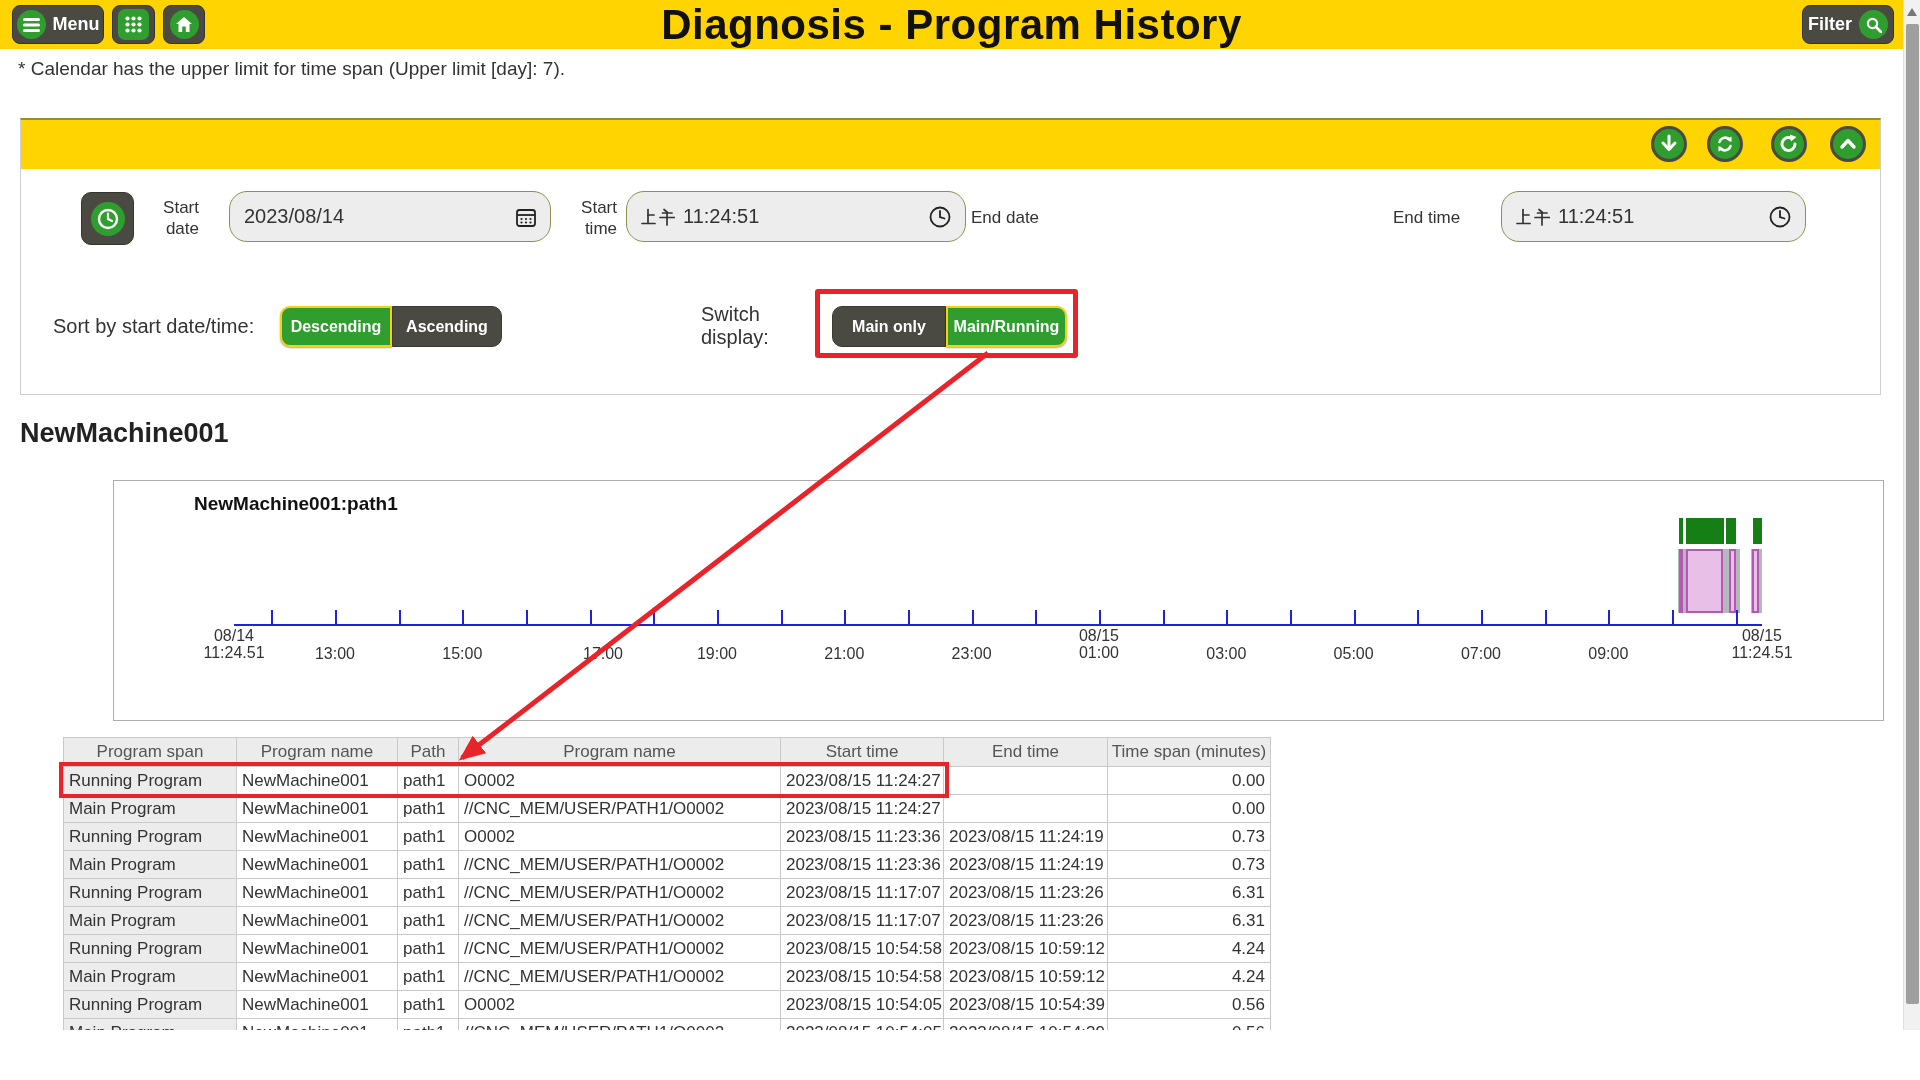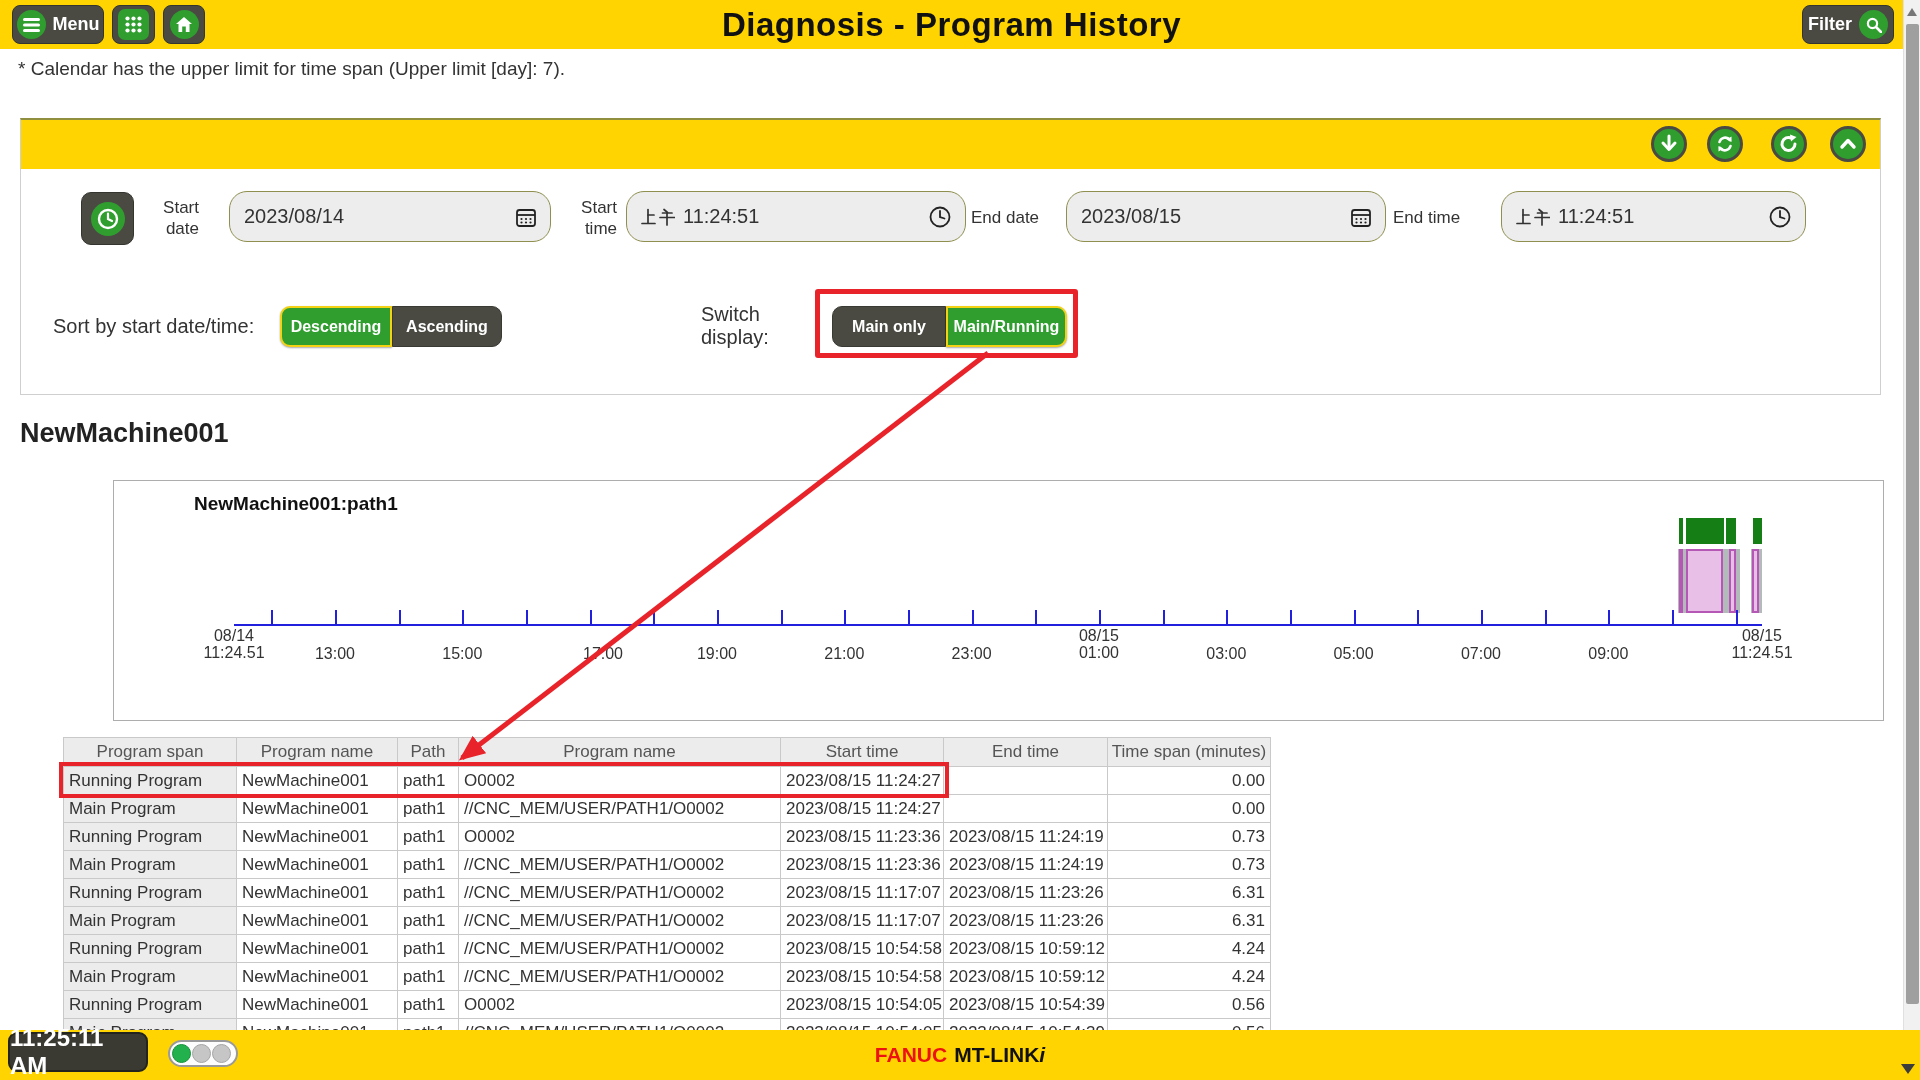--- a/index.html
+++ b/index.html
@@ -14,21 +14,21 @@
   header{position:absolute;left:0;top:0;width:1903px;height:49px;background:var(--yellow);}
   .hbtn{position:absolute;top:5px;height:39px;background:var(--dark);border:1px solid #35352f;border-radius:8px;
         display:flex;align-items:center;justify-content:center;gap:7px;color:#fff;font-weight:bold;font-size:18px;cursor:pointer;}
   .menu-btn{left:12px;width:92px;}
   .grid-btn{left:112px;width:43px;}
   .home-btn{left:163px;width:42px;}
   .filter-btn{left:1802px;width:92px;}
   .gcirc{width:29px;height:29px;border-radius:50%;background:var(--green);display:flex;align-items:center;justify-content:center;flex:0 0 auto;}
   .gsquare{width:31px;height:31px;border-radius:7px;background:var(--green);display:flex;align-items:center;justify-content:center;}
   h1{position:absolute;left:0;top:0;width:1903px;height:49px;line-height:49px;text-align:center;
-     font-size:33px;font-weight:bold;color:#111;letter-spacing:.5px;}
+     font-size:42px;font-weight:bold;color:#111;letter-spacing:.5px;}
 
   .note{position:absolute;left:18px;top:58px;font-size:19px;color:#333;}
 
   
   .filter-panel{position:absolute;left:20px;top:118px;width:1861px;height:277px;background:#fff;
                 border:1px solid #cfcfcf;border-top:2px solid #8f8f3f;}
   .panel-toolbar{position:absolute;left:0;top:0;width:100%;height:49px;background:var(--yellow);}
   .tool-ic{position:absolute;top:6px;width:36px;height:36px;border-radius:50%;background:var(--green);
            border:3px solid var(--dark);display:flex;align-items:center;justify-content:center;cursor:pointer;}
   .ic1{left:1630px;}.ic2{left:1686px;}.ic3{left:1750px;}.ic4{left:1809px;}
@@ -254,37 +254,20 @@
       </span>
       <span>
         <svg width="22" height="22" viewBox="0 0 22 22">
             <circle cx="11" cy="11" r="9.5" fill="none" stroke="#222" stroke-width="1.8"></circle>
             <polyline points="11,5 11,11 15.5,12.5" stroke="#222" stroke-width="1.8" fill="none" stroke-linecap="round"></polyline>
           </svg>
       </span>
     </div>
 
     <div class="flabel l3">End date</div>
-    <div class="tinput in3">
-      <span class="val">2023/08/15</span>
-      <span>
-        <svg width="20" height="20" viewBox="0 0 20 20">
-            <rect x="1" y="3" width="18" height="16" rx="2.5" fill="none" stroke="#222" stroke-width="1.8"></rect>
-            <line x1="1" y1="8" x2="19" y2="8" stroke="#222" stroke-width="1.8"></line>
-            <g fill="#222">
-              <circle cx="5.5" cy="12" r="1.1"></circle>
-              <circle cx="10" cy="12" r="1.1"></circle>
-              <circle cx="14.5" cy="12" r="1.1"></circle>
-              <circle cx="5.5" cy="15.5" r="1.1"></circle>
-              <circle cx="10" cy="15.5" r="1.1"></circle>
-              <circle cx="14.5" cy="15.5" r="1.1"></circle>
-            </g>
-          </svg>
-      </span>
-    </div>
 
     <div class="flabel l4">End time</div>
     <div class="tinput in4">
       <span class="val">
         <span>
           <svg width="34" height="18" viewBox="0 0 34 18">
               <g stroke="#333" stroke-width="1.7" stroke-linecap="round">
                 <line x1="7" y1="1.5" x2="7" y2="15"></line>
                 <line x1="7" y1="7" x2="13" y2="7"></line>
                 <line x1="1" y1="15.5" x2="14" y2="15.5"></line>
@@ -496,33 +479,19 @@
   <div class="red-row-box"></div>
   <svg class="arrow-overlay" width="1920" height="1080" viewBox="0 0 1920 1080">
     <defs>
       <marker id="ah" markerUnits="userSpaceOnUse" markerWidth="30" markerHeight="26" refX="22" refY="13" orient="auto">
         <path d="M0,2 L26,13 L0,24 Z" fill="#e8232a"></path>
       </marker>
     </defs>
     <line x1="988" y1="353" x2="462" y2="758" stroke="#e8232a" stroke-width="5" marker-end="url(#ah)"></line>
   </svg>
 
-  <footer>
-    <div class="brand">
-      <span class="fanuc">FANUC</span>
-      <span>MT-LINK</span>
-        <em>i</em>
-    </div>
-    <div class="clock-display">11:25:11 AM</div>
-    <div class="status-pill" id="status-pill">
-        <span class="light green"></span>
-        <span class="light"></span>
-        <span class="light"></span>
-      </div>
-    <div class="f-down"></div>
-  </footer>
 
   <div class="scrollbar">
     <div class="sb-up"></div>
     <div class="sb-thumb"></div>
   </div>
 
 </div>
 
 </body></html>

